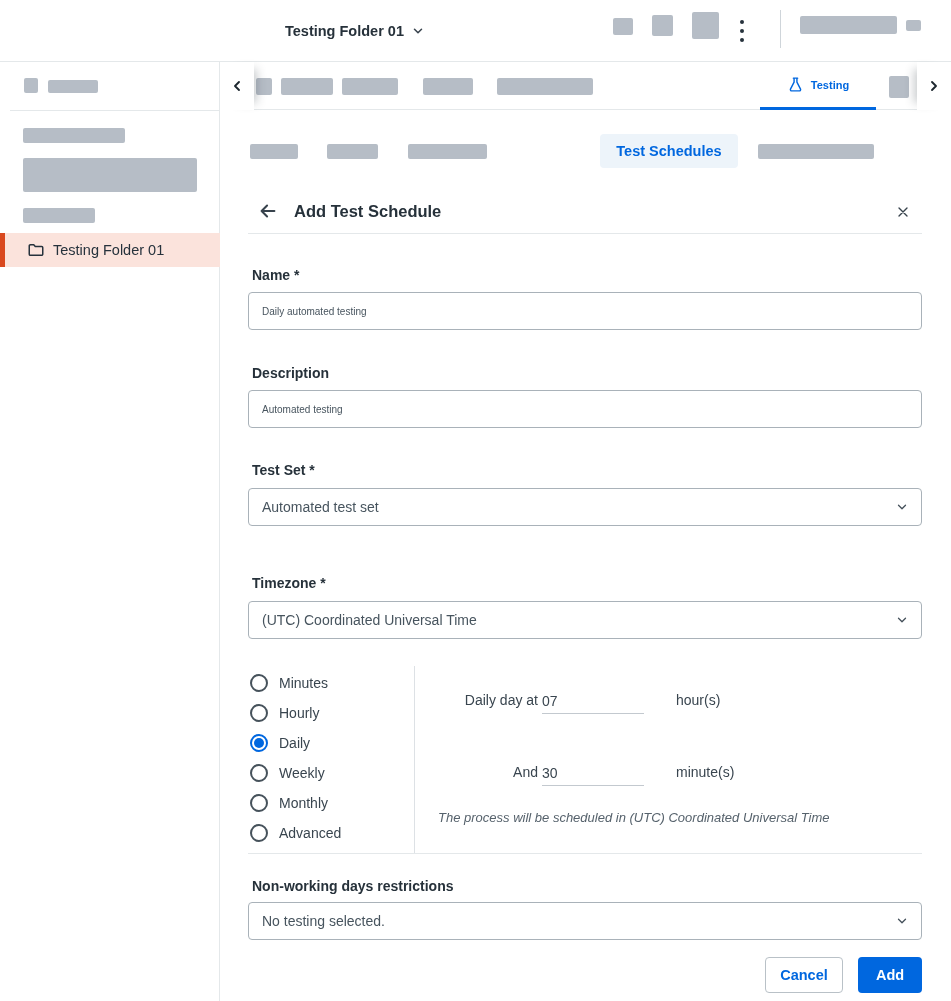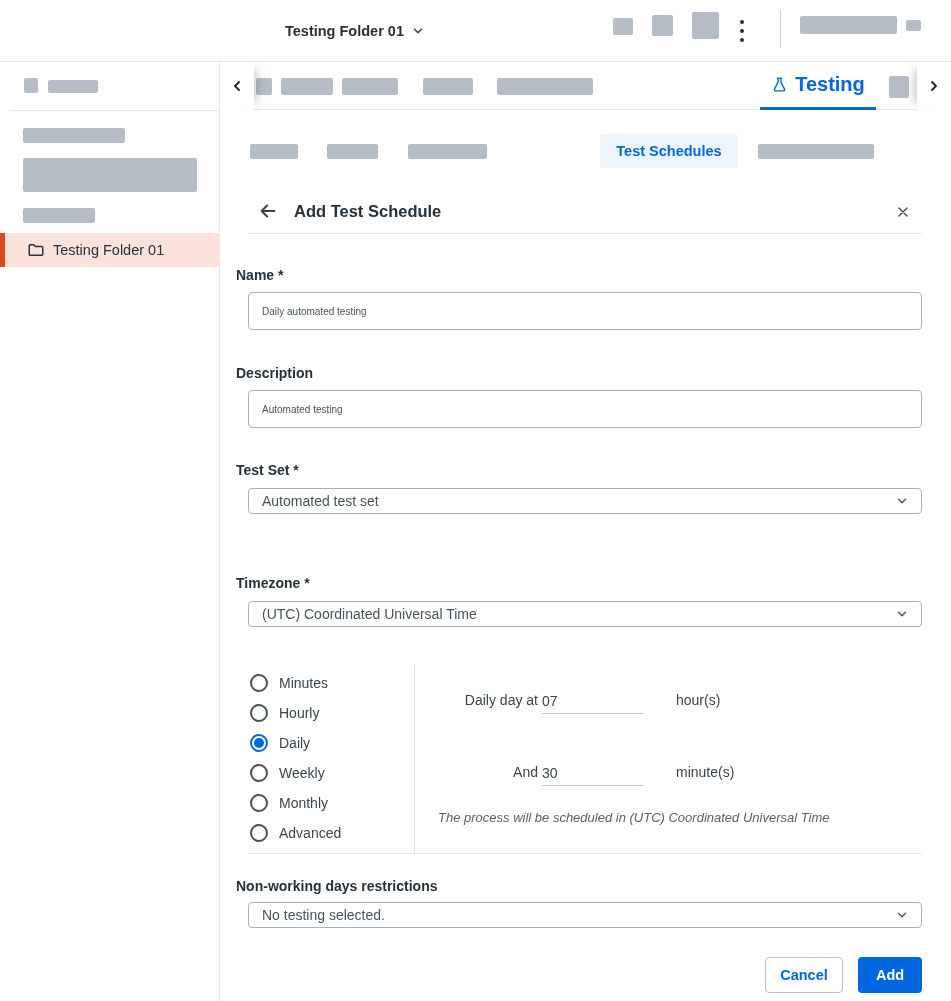--- a/index.html
+++ b/index.html
@@ -35,36 +35,36 @@
     align-items:center;justify-content:space-between;cursor:pointer;}
   .kebab i{width:4px;height:4px;border-radius:50%;background:#26323c;}
   .vline{background:#cfd5da;}
   .tabstrip{position:absolute;left:220px;top:62px;width:731px;height:48px;background:#fff;border-bottom:1px solid var(--line);}
   .scrollbtn{position:absolute;top:62px;width:34px;height:48px;background:#fff;display:flex;align-items:center;
     justify-content:center;color:#1c262e;cursor:pointer;z-index:3;}
   .scroll-left{left:220px;box-shadow:10px 0 10px -7px rgba(40,50,60,.25);}
   .scroll-right{left:917px;box-shadow:-10px 0 10px -7px rgba(40,50,60,.25);}
   .tab-active{position:absolute;left:760px;top:62px;width:116px;height:48px;display:flex;align-items:center;
     justify-content:center;gap:7px;color:var(--accent-blue);border-bottom:3px solid var(--accent-blue);cursor:pointer;}
-  .tab-active span{font-size:20px;font-weight:700;}
+  .tab-active span{font-size:11px;font-weight:700;}
   .sidebar{position:absolute;left:0;top:62px;width:220px;height:939px;background:#fff;border-right:1px solid var(--line);}
   .side-active{position:absolute;left:0;top:233px;width:220px;height:34px;background:var(--selected-folder-bg);
     border-left:5px solid var(--selected-folder-bar);display:flex;align-items:center;cursor:pointer;}
   .side-active .icon{margin-left:22px;color:#26323c;}
   .side-active span{margin-left:8px;font-size:14.5px;color:#26323c;}
   .chip{position:absolute;left:600px;top:134px;width:138px;height:34px;background:var(--chip-bg);border-radius:4px;
     display:flex;align-items:center;justify-content:center;cursor:pointer;}
   .chip span{color:var(--accent-blue);font-size:14.5px;font-weight:700;}
   .panel-title{position:absolute;left:294px;top:202px;font-size:16.5px;font-weight:700;color:var(--ink);}
   .iconbtn{background:none;border:none;cursor:pointer;color:#37424c;display:flex;align-items:center;justify-content:center;}
   .hline{background:var(--line);}
-  .flabel{position:absolute;left:236px;font-size:14px;font-weight:700;color:var(--ink);}
+  .flabel{position:absolute;left:252px;font-size:14px;font-weight:700;color:var(--ink);}
   .tinput{position:absolute;left:248px;width:674px;height:38px;border:1px solid var(--input-border);border-radius:4px;
     padding:0 13px;font-family:"Liberation Sans",sans-serif;font-size:10px;color:#47545e;background:#fff;}
-  .selbox{position:absolute;left:248px;width:674px;height:26px;border:1px solid var(--input-border);border-radius:4px;
+  .selbox{position:absolute;left:248px;width:674px;height:38px;border:1px solid var(--input-border);border-radius:4px;
     background:#fff;display:flex;align-items:center;padding:0 13px;cursor:pointer;}
   .selbox span{font-size:14px;color:#47545e;}
   .selbox .chev{position:absolute;right:12px;color:#44505a;}
   .radio-row{position:absolute;left:250px;height:20px;display:flex;align-items:center;gap:11px;cursor:pointer;}
   .radio{width:18px;height:18px;border-radius:50%;border:2px solid #46525b;background:#fff;flex:0 0 auto;
     display:flex;align-items:center;justify-content:center;}
   .radio-row.checked .radio{border-color:var(--accent-blue);}
   .radio-row.checked .radio::after{content:"";width:10px;height:10px;border-radius:50%;background:var(--accent-blue);}
   .radio-row span{font-size:14px;color:var(--ink-soft);}
   .sch-label{position:absolute;width:100px;text-align:right;font-size:14px;color:var(--ink-soft);}

